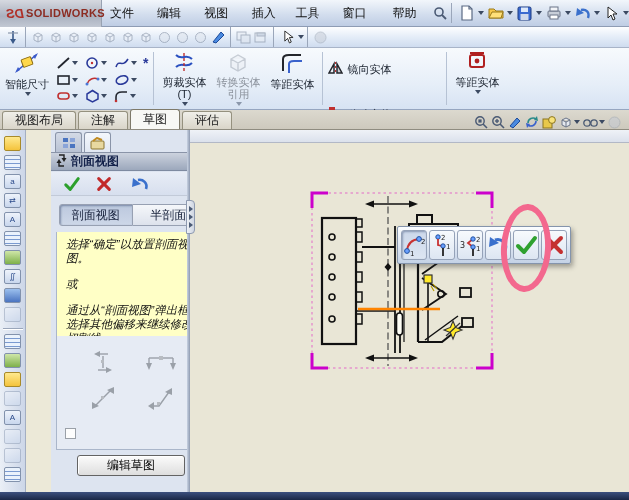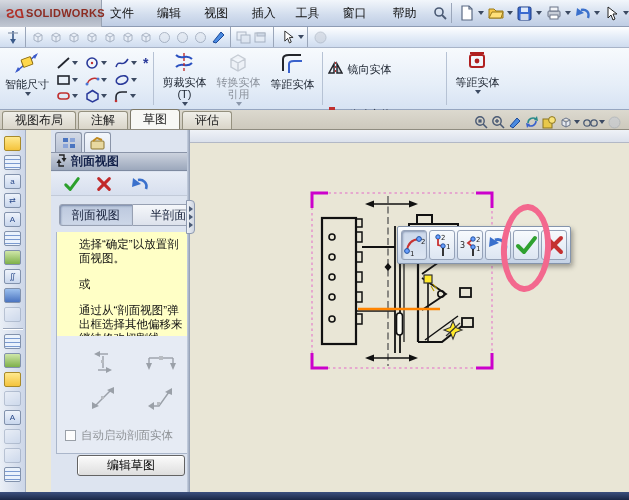--- a/index.html
+++ b/index.html
@@ -88,21 +88,21 @@
   .mode-btn { flex:1; height:22px; font-size:12px; text-align:center; line-height:21px;
     border:1px solid #97a0b2; background:linear-gradient(#f5f7fa,#dde2ec); color:#16203a; }
   .mode-btn.first { border-radius:3px 0 0 3px; }
   .mode-btn.last  { border-radius:0 3px 3px 0; border-left:none; }
   .mode-btn.active { background:linear-gradient(#bcc8de,#cdd7e8); box-shadow:inset 1px 1px 2px rgba(40,60,100,.45); }
   .group { position:absolute; left:5px; width:151px; }
   .grp-hdr { height:17px; background:linear-gradient(#f0f4fb,#ccd6ea); border:1px solid #aab6ca;
     display:flex; align-items:center; padding:0 5px; font-weight:bold; color:#1a3a8c; font-size:12px; }
   .chev { margin-left:auto; width:9px; height:8px; }
   .grp-body { border:1px solid #aab6ca; border-top:none; background:#e6ebf4; }
-  .msg-body { background:#ffffc6; padding:5px 22px; font-size:11.5px; line-height:14px; color:#101010; }
+  .msg-body { background:#ffffc6; padding:5px 9px; font-size:11.5px; line-height:14px; color:#101010;font-style:italic; }
   .msg-body p { margin-bottom:12px; }
   .msg-body p:last-child { margin-bottom:2px; }
   .cut-grid { display:flex; flex-wrap:wrap; justify-content:center; gap:4px 14px; padding:10px 4px 6px 4px; }
   .cut-btn { width:44px; height:32px; display:flex; align-items:center; justify-content:center; }
   .chk-row { display:flex; align-items:center; gap:5px; padding:8px 4px 10px 8px; color:#8e9296; font-size:11.5px; }
   .chk { width:11px; height:11px; border:1px solid #9aa0a8; background:#fdfdfd; }
   .edit-sketch { position:absolute; left:26px; top:325px; width:108px; height:21px;
     border:1px solid #636363; border-radius:3px; background:linear-gradient(#fbfbfb,#dedede);
     font-size:12px; text-align:center; line-height:19px; color:#000; box-shadow:1px 1px 0 #fff inset; }
 
@@ -654,21 +654,20 @@
             <svg width="32" height="28" viewBox="0 0 32 28">
                 <path d="M6,22 L14,22 L24,8" fill="none" stroke="#9aa0a8" stroke-width="1.4"></path>
                 <polygon points="27,4 27,11 20,8" fill="#9aa0a8"></polygon>
                 <polygon points="3,22 9,18 9,26" fill="#9aa0a8"></polygon>
                 <rect x="12" y="18" width="3" height="3" fill="#b8bcc2"></rect>
               </svg>
           </span>
         </div>
         <div class="chk-row">
           <span class="chk"></span>
-          <span>自动启动剖面实体</span>
         </div>
       </div>
     </div>
 
     <div class="edit-sketch">编辑草图</div>
   </div>
 
   <div class="splitter"></div>
   <div class="fly-handle">
       <i></i>

